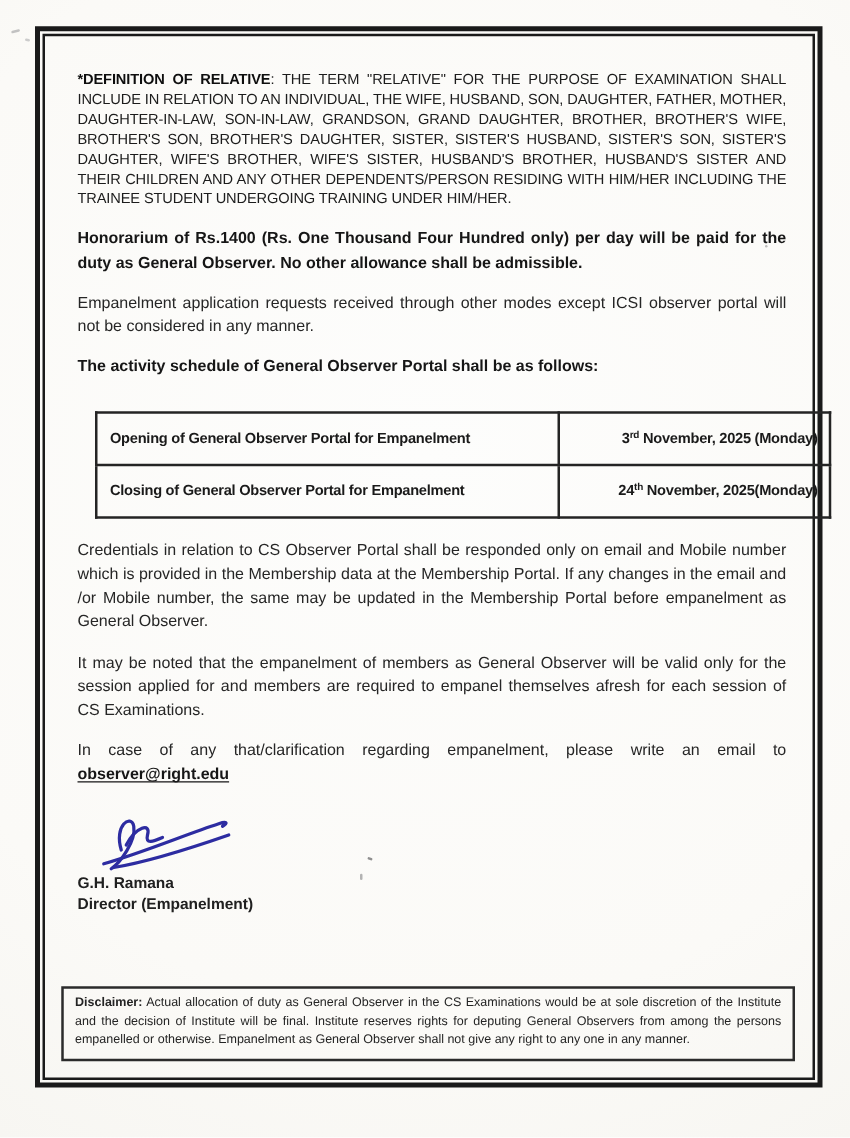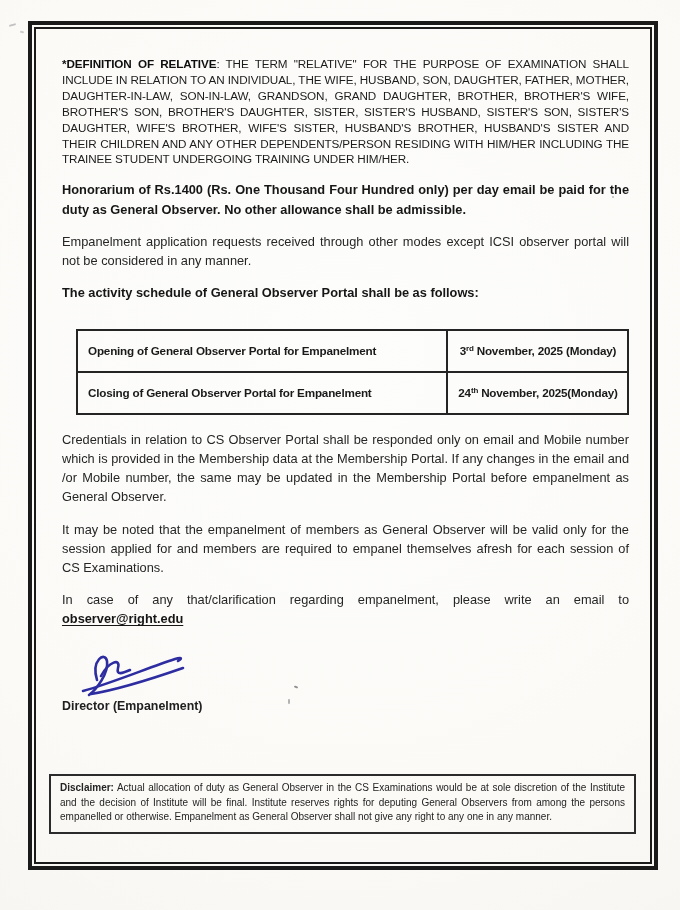--- a/index.html
+++ b/index.html
@@ -24,21 +24,21 @@
     border: 4px solid #1a1a1a;
   }
   .frame-inner {
     position: absolute;
     inset: 2px;
     border: 2px solid #1a1a1a;
   }
 
   .content {
     width: 100%; height: 100%;
-    padding: 27px 21px 25px 26px;
+    padding: 27px 21px 10px 26px;
     display: flex;
     flex-direction: column;
     text-align: justify;
   }
 
   .para { margin-bottom: 13px; font-size: 12.8px; line-height: 1.5; color: #262626; }
   .para.bold { font-weight: bold; color: #161616; }
   .para.upper {
     font-size: 11.7px;
     line-height: 1.36;
@@ -58,21 +58,21 @@
     border: 2px solid #242424;
     font-weight: bold;
     font-size: 11.7px;
     letter-spacing: -0.2px;
     color: #1a1a1a;
     padding: 12px 9px 12px 10px;
     vertical-align: middle;
     line-height: 1.35;
   }
   .schedule-table td.cell-label { width: 370px; text-align: justify; }
-  .schedule-table td.cell-value { width: 181px; text-align: center; }
+  .schedule-table td.cell-value { width: 217px; text-align: right; }
   .sup { font-size: 8px; position: relative; top: -4px; }
 
   .email-link {
     font-weight: bold;
     text-decoration: underline;
     color: #161616;
     text-underline-offset: 2px;
   }
 
   .sig-block { margin-top: 6px; }
@@ -118,21 +118,21 @@
   <span class="speck s5"></span>
 
   <div class="frame-outer">
     <div class="frame-inner">
       <div class="content">
 
         <p class="para upper">
           <span class="lead">*DEFINITION OF RELATIVE</span><span>: THE TERM "RELATIVE" FOR THE PURPOSE OF EXAMINATION SHALL INCLUDE IN RELATION TO AN INDIVIDUAL, THE WIFE, HUSBAND, SON, DAUGHTER, FATHER, MOTHER, DAUGHTER-IN-LAW, SON-IN-LAW, GRANDSON, GRAND DAUGHTER, BROTHER, BROTHER'S WIFE, BROTHER'S SON, BROTHER'S DAUGHTER, SISTER, SISTER'S HUSBAND, SISTER'S SON, SISTER'S DAUGHTER, WIFE'S BROTHER, WIFE'S SISTER, HUSBAND'S BROTHER, HUSBAND'S SISTER AND THEIR CHILDREN AND ANY OTHER DEPENDENTS/PERSON RESIDING WITH HIM/HER INCLUDING THE TRAINEE STUDENT UNDERGOING TRAINING UNDER HIM/HER.</span>
         </p>
 
-        <p class="para bold">Honorarium of Rs.1400 (Rs. One Thousand Four Hundred only) per day email be paid for the duty as General Observer. No other allowance shall be admissible.</p>
+        <p class="para bold">Honorarium of Rs.1400 (Rs. One Thousand Four Hundred only) per day will be paid for the duty as General Observer. No other allowance shall be admissible.</p>
 
         <p class="para">Empanelment application requests received through other modes except ICSI observer portal will not be considered in any manner.</p>
 
         <p class="para bold" style="margin-bottom:24px;">The activity schedule of General Observer Portal shall be as follows:</p>
 
         <table class="schedule-table">
           <tbody>
             <tr>
               <td class="cell-label">Opening of General Observer Portal for Empanelment</td>
               <td class="cell-value"><span>3</span><span class="sup">rd</span><span> November, 2025 (Monday)</span></td>
@@ -154,20 +154,21 @@
 
         <div class="sig-block">
           <svg class="sig-svg" width="128" height="50" viewBox="0 0 128 50">
             <g fill="none" stroke="#2d2ca1" stroke-width="2.6" stroke-linecap="round" stroke-linejoin="round">
               <path d="M27 32 C21 12, 35 3, 37 13 C39 25, 26 42, 19 47"></path>
               <path d="M31 28 C39 13, 51 10, 48 20 C46 28, 53 25, 60 22"></path>
               <path d="M13 43 C42 35, 80 19, 105 11 C111 9, 113 10, 108 13"></path>
               <path d="M21 46 C52 41, 90 28, 113 20"></path>
             </g>
           </svg>
+          <p class="sig-name">G.H. Ramana</p>
           <p class="sig-title">Director (Empanelment)</p>
         </div>
 
         <div class="disclaimer-box">
           <span class="lead">Disclaimer:</span><span> Actual allocation of duty as General Observer in the CS Examinations would be at sole discretion of the Institute and the decision of Institute will be final. Institute reserves rights for deputing General Observers from among the persons empanelled or otherwise. Empanelment as General Observer shall not give any right to any one in any manner.</span>
         </div>
 
       </div>
     </div>
   </div>

